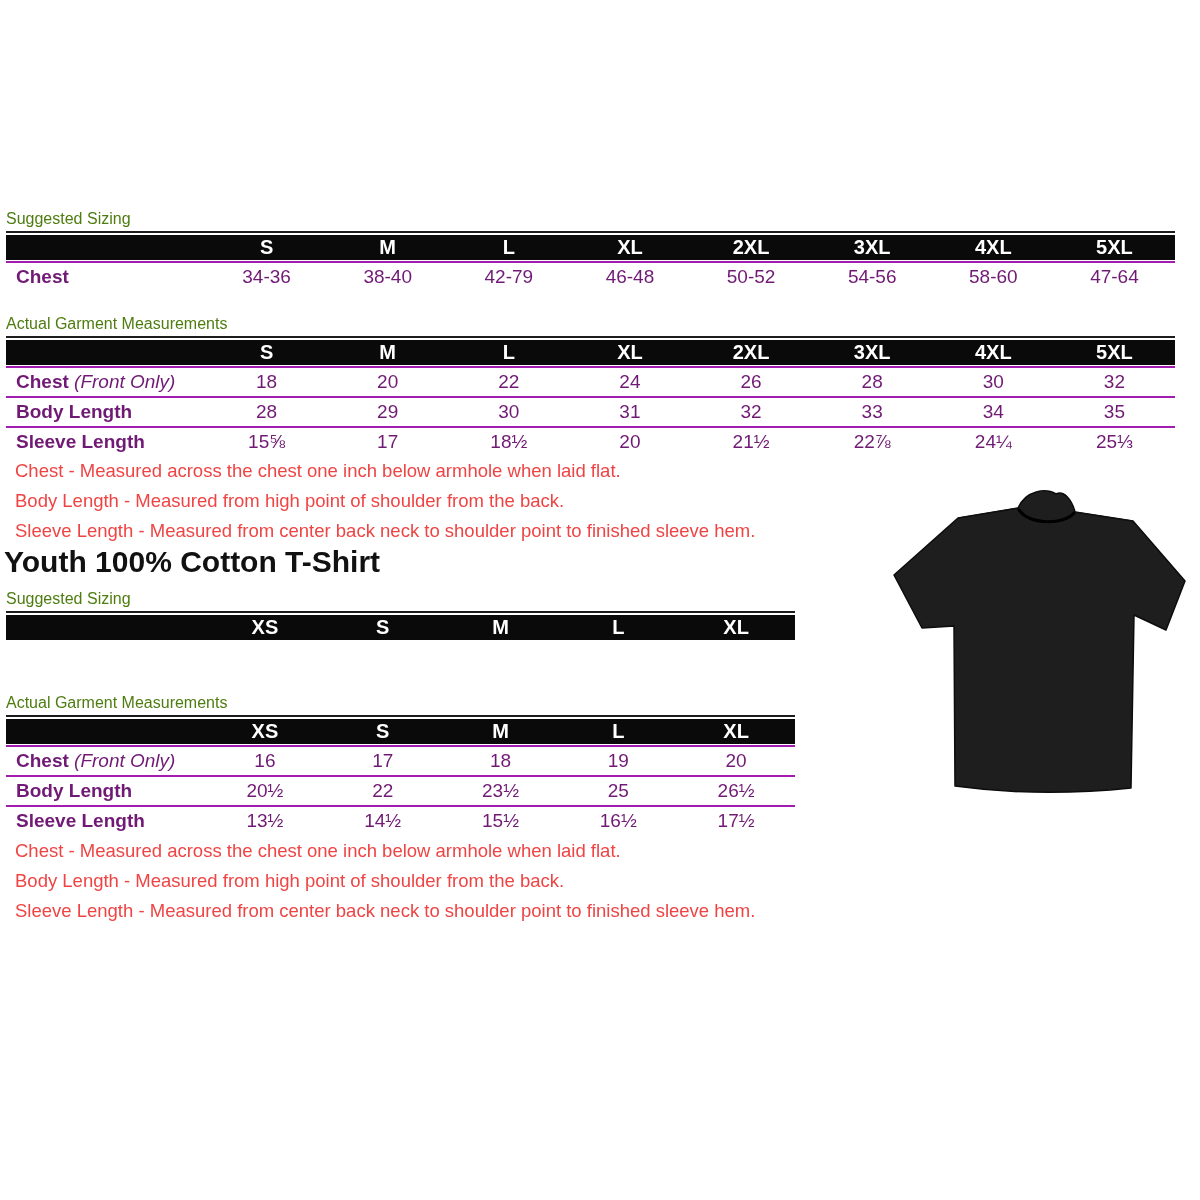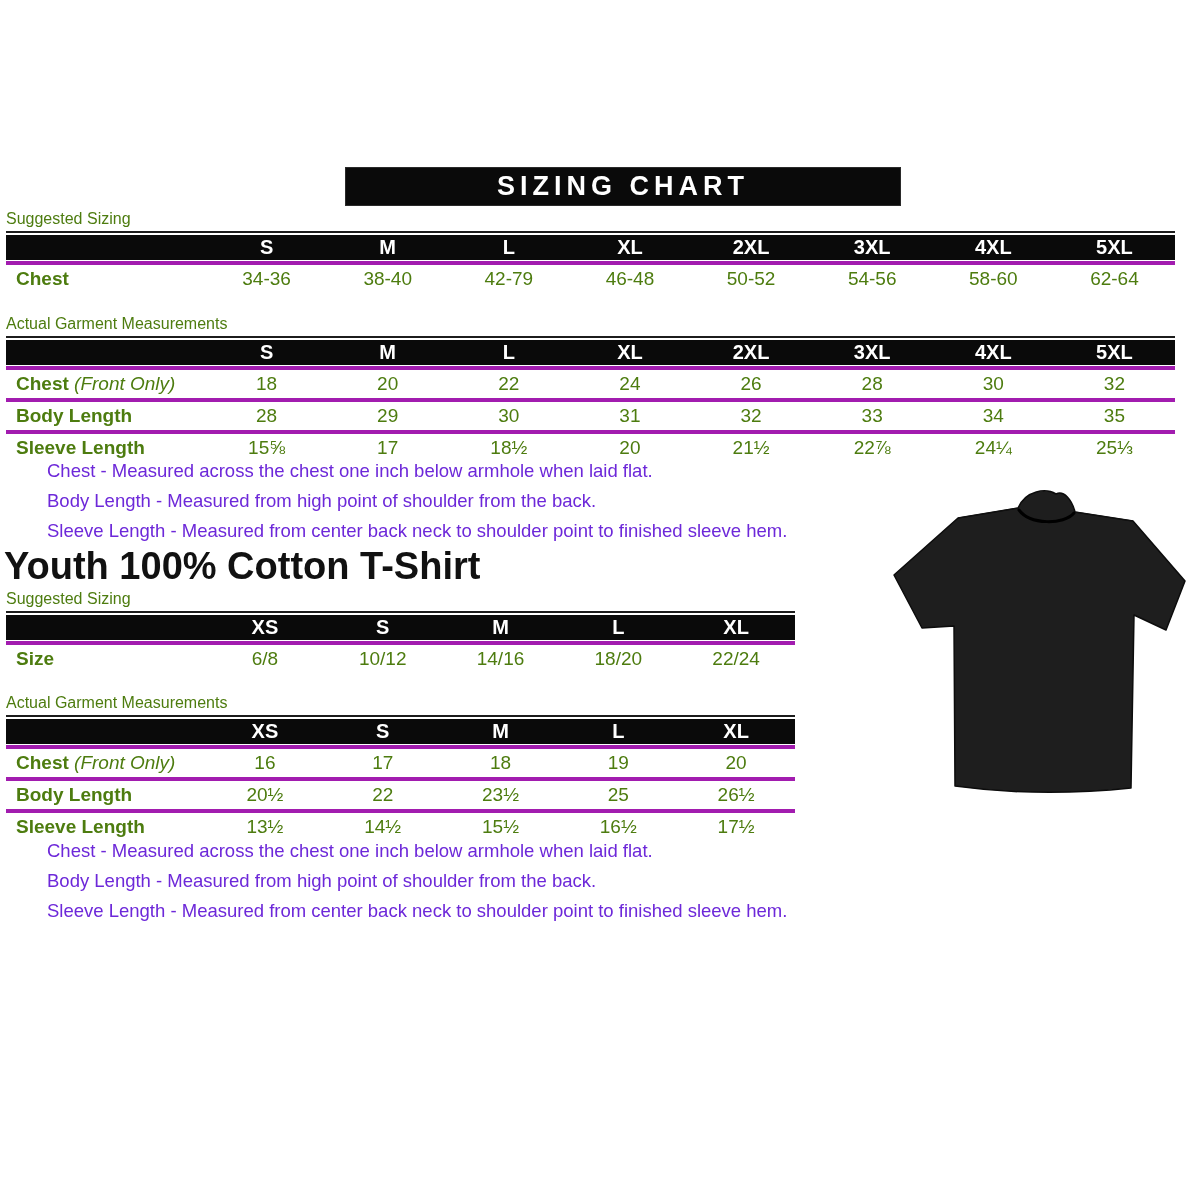--- a/index.html
+++ b/index.html
@@ -12,41 +12,40 @@
     color:#181818; letter-spacing:0.5px;
   }
   .banner {
     position:absolute; left:345px; top:167px; width:556px; height:39px;
     background:#0a0a0a; color:#ffffff; display:flex; align-items:center; justify-content:center;
     font-size:27px; font-weight:bold; letter-spacing:5px; border:1px solid #2a2a2a;
     box-sizing:border-box;
   }
   .section-label { position:absolute; font-size:16px; color:#4d7c0f; }
   .youth-title {
-    position:absolute; left:4px; top:545px; font-size:38px; font-weight:bold; color:#111;
+    position:absolute; left:4px; top:545px; font-size:30px; font-weight:bold; color:#111;
   }
   .sizing-table { position:absolute; border-top:2px solid #1c1c1c; padding-top:2px; box-sizing:border-box; }
   .trow { display:flex; align-items:center; }
   .thead { background:#0a0a0a; height:25px; color:#fff; font-weight:bold; font-size:20px; }
-  .tdata { height:27px; font-size:19px; color:#4d7c0f; border-top:4px solid #a21caf; margin-top:1px; }
+  .tdata { height:27px; font-size:19px; color:#701a75; border-top:2px solid #a21caf; margin-top:1px; }
   .tcell { flex:1 1 0; text-align:center; white-space:nowrap; }
   .tcell.label { flex:0 0 200px; text-align:left; padding-left:10px; box-sizing:border-box; }
   .tcell.label b { font-weight:bold; }
   .tcell.label span { font-weight:normal;font-style:italic; }
-  .notes { position:absolute; left:15px; font-size:18.5px; color:#6d28d9;margin-left:32px; }
+  .notes { position:absolute; left:15px; font-size:18.5px; color:#ef4444; }
   .notes div { height:30px; line-height:30px; }
   .tshirt { position:absolute; left:878px; top:468px; width:322px; height:340px; }
 </style>
 </head>
 <body>
 
 <div class="wrap">
 
 
-  <div class="banner">SIZING CHART</div>
 
   <div class="section-label" style="left:6px; top:210px;">Suggested Sizing</div>
 
   <div class="sizing-table" style="left:6px; top:231px; width:1169px;">
       <div class="trow thead">
         <div class="tcell label"></div>
         <div class="tcell">S</div>
         <div class="tcell">M</div>
         <div class="tcell">L</div>
         <div class="tcell">XL</div>
@@ -57,21 +56,21 @@
       </div>
       <div class="trow tdata">
         <div class="tcell label"><b>Chest</b></div>
         <div class="tcell">34-36</div>
         <div class="tcell">38-40</div>
         <div class="tcell">42-79</div>
         <div class="tcell">46-48</div>
         <div class="tcell">50-52</div>
         <div class="tcell">54-56</div>
         <div class="tcell">58-60</div>
-        <div class="tcell">62-64</div>
+        <div class="tcell">47-64</div>
       </div>
     </div>
 
   <div class="section-label" style="left:6px; top:315px;">Actual Garment Measurements</div>
 
   <div class="sizing-table" style="left:6px; top:336px; width:1169px;">
       <div class="trow thead">
         <div class="tcell label"></div>
         <div class="tcell">S</div>
         <div class="tcell">M</div>
@@ -128,28 +127,20 @@
   <div class="section-label" style="left:6px; top:590px;">Suggested Sizing</div>
 
   <div class="sizing-table" style="left:6px; top:611px; width:789px;">
       <div class="trow thead">
         <div class="tcell label"></div>
         <div class="tcell">XS</div>
         <div class="tcell">S</div>
         <div class="tcell">M</div>
         <div class="tcell">L</div>
         <div class="tcell">XL</div>
-      </div>
-      <div class="trow tdata">
-        <div class="tcell label"><b>Size</b></div>
-        <div class="tcell">6/8</div>
-        <div class="tcell">10/12</div>
-        <div class="tcell">14/16</div>
-        <div class="tcell">18/20</div>
-        <div class="tcell">22/24</div>
       </div>
     </div>
 
   <div class="section-label" style="left:6px; top:694px;">Actual Garment Measurements</div>
 
   <div class="sizing-table" style="left:6px; top:715px; width:789px;">
       <div class="trow thead">
         <div class="tcell label"></div>
         <div class="tcell">XS</div>
         <div class="tcell">S</div>

